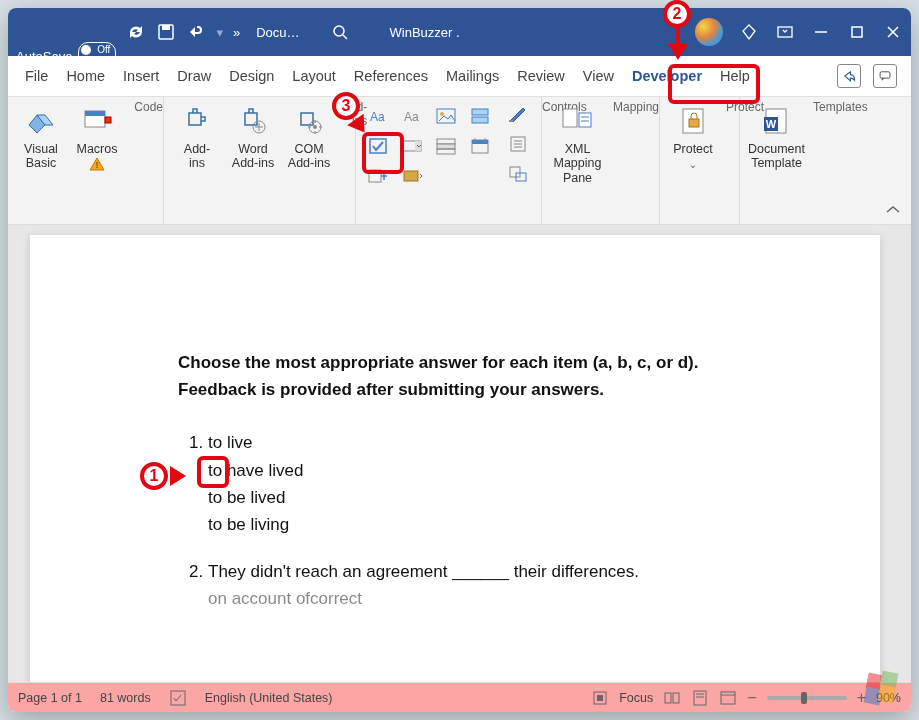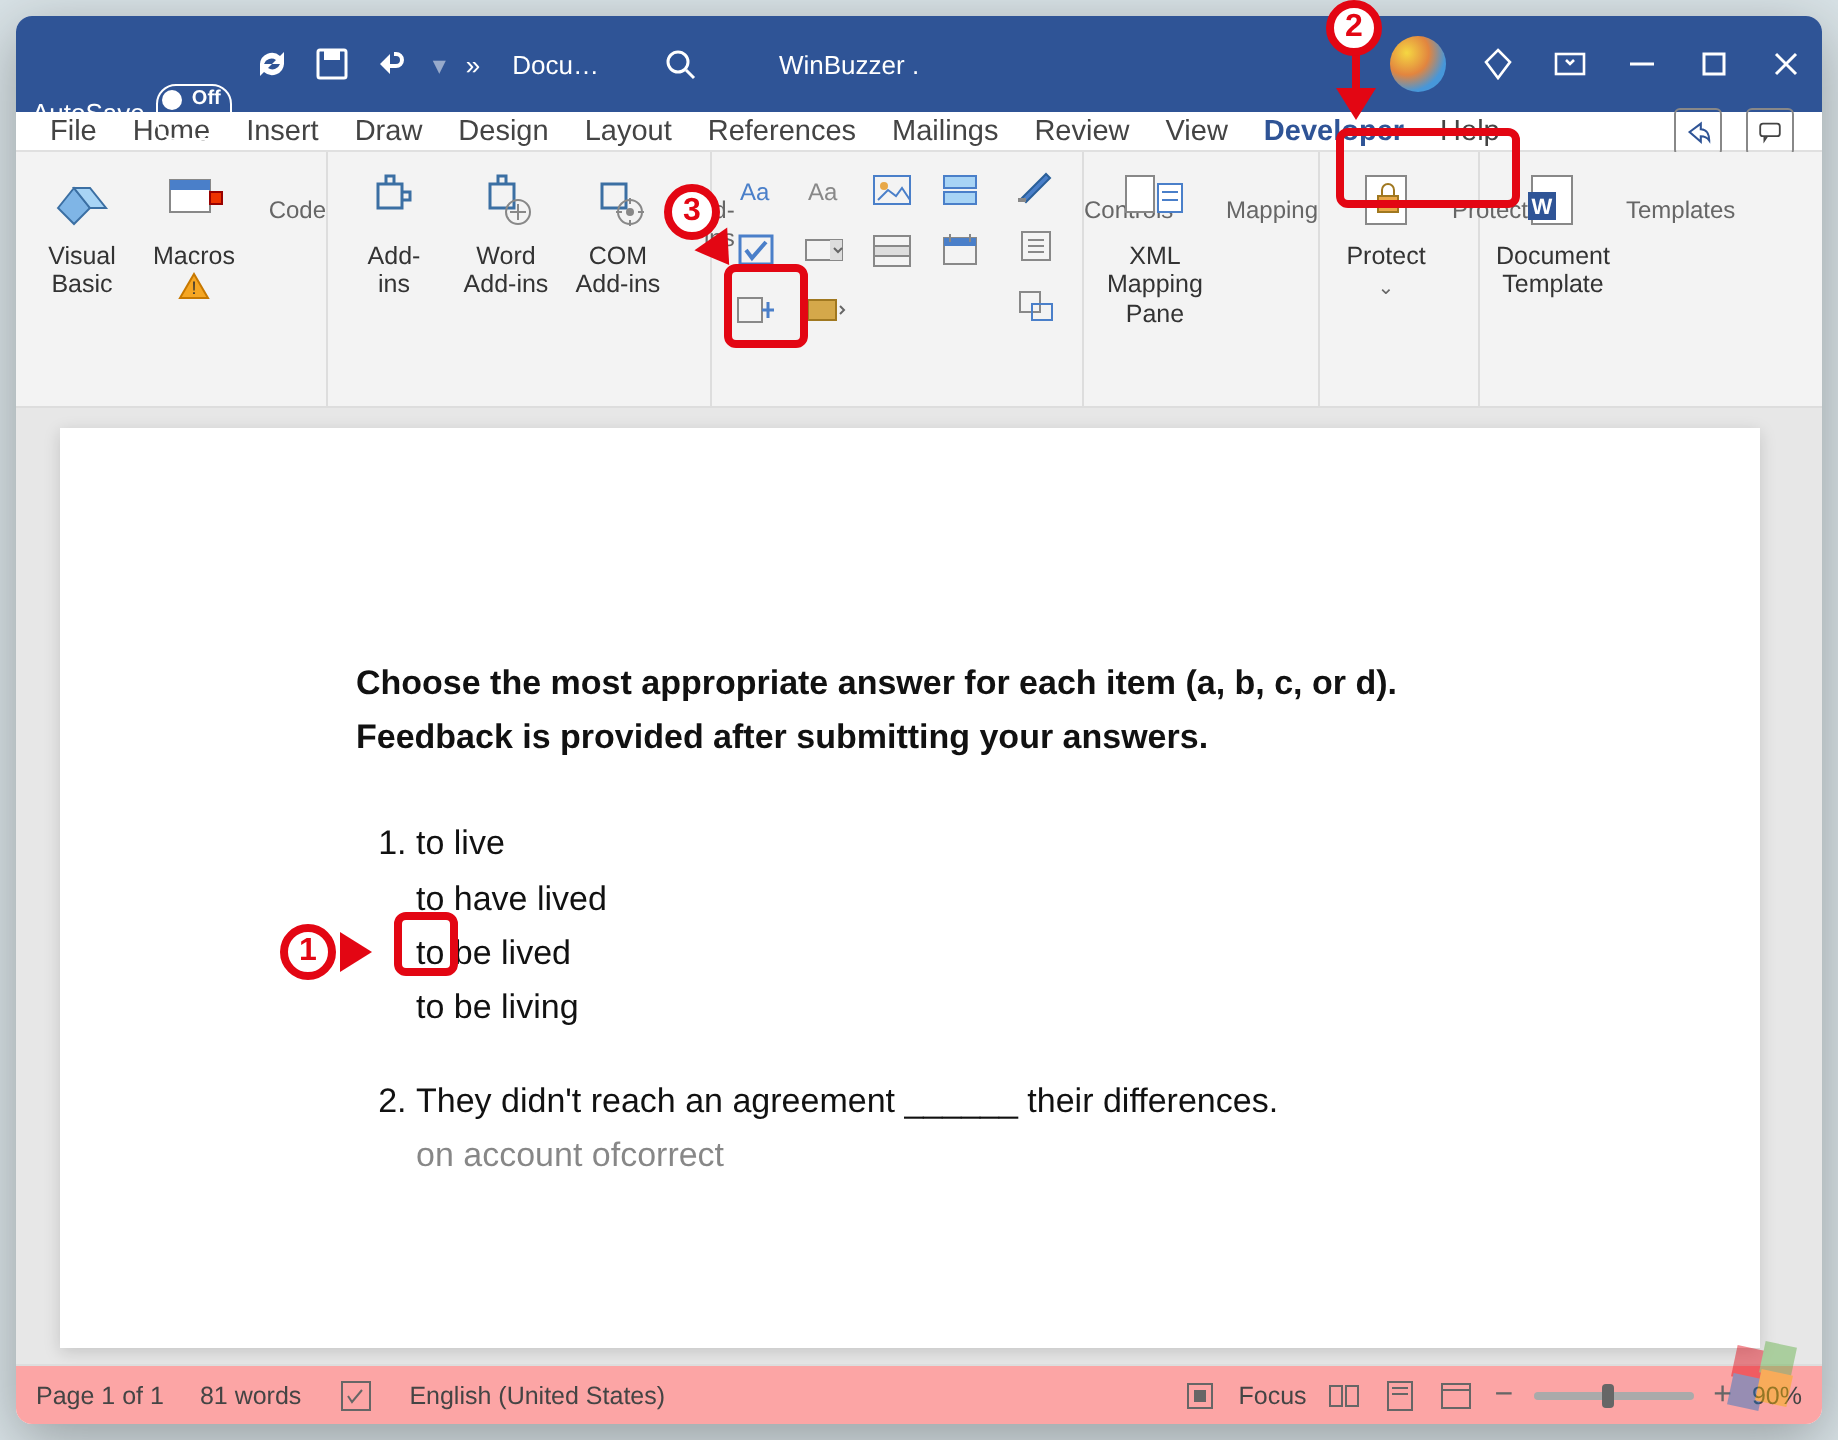--- a/index.html
+++ b/index.html
@@ -2,43 +2,43 @@
 <html><head>
 <meta charset="utf-8">
 <style>
 * { box-sizing: border-box; margin: 0; padding: 0; font-family: "Segoe UI", Arial, sans-serif; }
 body { width: 919px; height: 720px; background: #d8e2e6; overflow: hidden; position: relative; }
 .window { position: absolute; left: 8px; top: 8px; width: 903px; height: 704px; background: #fff; border-radius: 8px; box-shadow: 0 8px 30px rgba(0,0,0,0.3); overflow: hidden; display: flex; flex-direction: column; }
 
 
 .titlebar { height: 48px; background: #2F5496; display: flex; align-items: center; padding: 0 8px; color: #fff; font-size: 13px; gap: 10px; }
 .autosave { display: flex; align-items: center; gap: 6px; font-weight: 500; margin-top: 48px; }
-.toggle { width: 38px; height: 28px; border: 1.5px solid #fff; border-radius: 10px; position: relative; font-weight: bold; }
+.toggle { width: 38px; height: 28px; border: 1.5px solid #fff; border-radius: 10px; position: relative; }
 .toggle::before { content: ""; position: absolute; left: 2px; top: 2px; width: 10px; height: 10px; background: #fff; border-radius: 50%; }
 .toggle-text { font-size: 10px; position: absolute; right: 5px; top: 1px; }
 .tb-icon { width: 20px; height: 20px; display: flex; align-items: center; justify-content: center; }
 .tb-sep { color: rgba(255,255,255,0.5); }
 .titlebar .title { margin-left: 6px; }
 .titlebar .search { margin-left: 20px; }
 .titlebar .right { margin-left: auto; display: flex; align-items: center; gap: 16px; }
 .avatar { width: 28px; height: 28px; border-radius: 50%; background: radial-gradient(circle at 30% 30%, #f5d742, #e2853f 40%, #4797d9 70%); }
 .winbtn { width: 20px; height: 20px; display: flex; align-items: center; justify-content: center; }
 
 
-.menutabs { height: 20px; background: #fff; display: flex; align-items: center; padding: 0 8px; border-bottom: 1px solid #e0e0e0; font-size: 14.5px; color: #444; }
+.menutabs { height: 41px; background: #fff; display: flex; align-items: center; padding: 0 8px; border-bottom: 1px solid #e0e0e0; font-size: 14.5px; color: #444; }
 .menutabs .tab { padding: 6px 9px; cursor: pointer; }
 .menutabs .tab.active { font-weight: 600; color: #2F5496; }
 .menutabs .rightbtns { margin-left: auto; display: flex; gap: 12px; padding-right: 6px; }
 .menubox { width: 24px; height: 24px; border: 1px solid #888; border-radius: 3px; display: flex; align-items: center; justify-content: center; }
 
 
 .ribbon { height: 128px; background: #f3f3f3; border-bottom: 1px solid #ddd; display: flex; font-size: 12px; color: #333; }
 .ribgroup { border-right: 1px solid #ddd; display: flex; flex-direction: row; }
 .ribgroup-body { flex: 1; display: flex; align-items: flex-start; padding: 6px 8px 0 8px; gap: 6px; }
-.ribgroup-label { text-align: right; font-size: 12px; color: #666; padding: 3px 0 6px 0; margin-top: 19px; }
+.ribgroup-label { text-align: right; font-size: 12px; color: #666; padding: 3px 0 6px 0; }
 .ribitem { display: flex; flex-direction: column; align-items: center; gap: 3px; cursor: pointer; min-width: 50px; }
 .ribitem .lbl { text-align: center; line-height: 1.15; font-size: 12.5px; }
 .bigicon { width: 36px; height: 36px; display: flex; align-items: center; justify-content: center; }
 .controls-grid { display: grid; grid-template-columns: repeat(4, 28px); grid-template-rows: repeat(3, 26px); gap: 4px 6px; align-items: center; justify-items: center; }
 .ctrl-icon { width: 24px; height: 22px; display: flex; align-items: center; justify-content: center; cursor: pointer; }
 .ctrl-icon svg { width: 22px; height: 20px; }
 .props-grid { display: grid; grid-template-columns: 28px; grid-template-rows: repeat(3, 26px); gap: 4px; margin-left: 6px; }
 .collapse-btn { position: absolute; right: 10px; top: 196px; cursor: pointer; }
 
 

